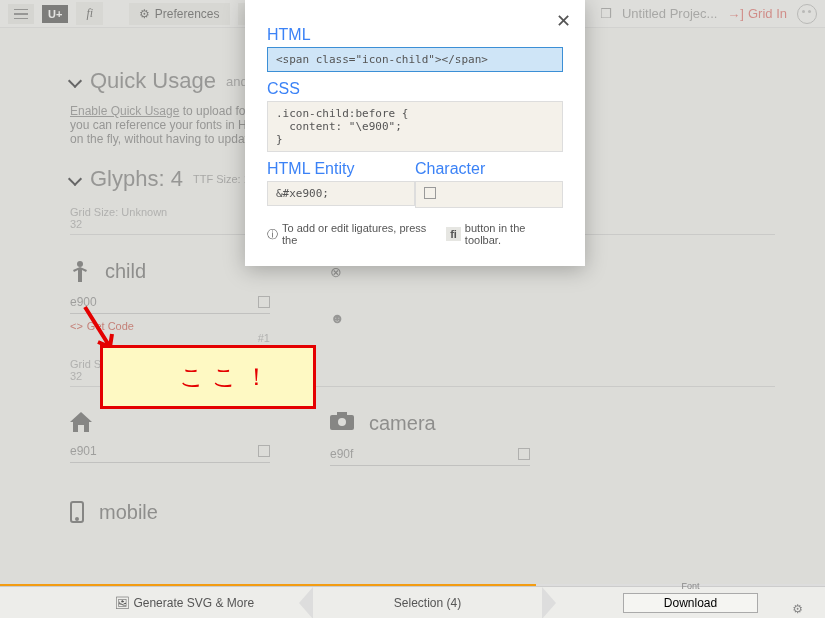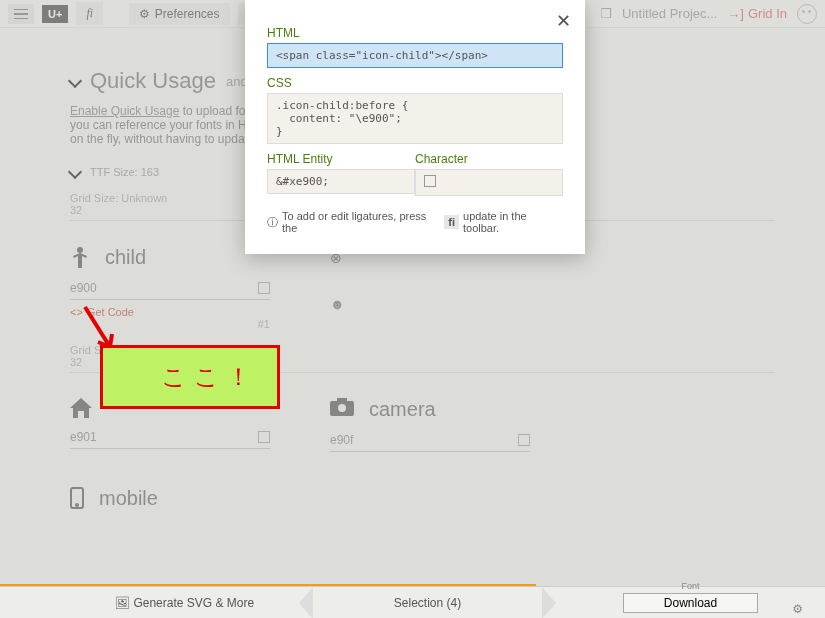--- a/index.html
+++ b/index.html
@@ -22,24 +22,24 @@
 .grid-label { font-size: 11px; color: #999; border-bottom: 1px solid #ccc; padding: 4px 0; display: flex; justify-content: space-between; flex-direction: column; }
 .glyph-row { display: flex; gap: 60px; margin: 25px 0 10px; }
 .glyph { width: 200px; }
 .glyph-head { display: flex; align-items: flex-start; gap: 15px; font-size: 20px; color: #555; padding-bottom: 8px; }
 .glyph-code { border-bottom: 1px solid #bbb; padding: 4px 0; font-size: 12px; color: #777; display: flex; justify-content: space-between; align-items: center; }
 .small-box { width: 12px; height: 12px; border: 1px solid #999; display: inline-block; }
 .get-code { color: #c0392b; font-size: 11px; margin-top: 6px; display: flex; align-items: center; gap: 4px; }
 .hash { float: right; color: #999; font-size: 11px; }
 .extra-icon { font-size: 14px; color: #666; }
 .annotation-arrow { position: absolute; top: 302px; left: 80px; color: #e40000; font-size: 28px; pointer-events: none; }
-.annotation-box { position: absolute; top: 345px; left: 100px; width: 180px; height: 64px; border: 3px solid #e40000; background: #bef264; display: flex; align-items: center; justify-content: center; font-size: 24px; color: #e40000; font-family: sans-serif; letter-spacing: 8px; pointer-events: none; padding-left: 40px; }
+.annotation-box { position: absolute; top: 345px; left: 100px; width: 216px; height: 64px; border: 3px solid #e40000; background: #fef9c3; display: flex; align-items: center; justify-content: center; font-size: 24px; color: #e40000; font-family: sans-serif; letter-spacing: 8px; pointer-events: none; padding-left: 40px; }
 .modal { position: absolute; top: 0; left: 245px; width: 340px; background: #fff; box-shadow: 0 4px 20px rgba(0,0,0,0.25); padding: 18px 22px 20px; z-index: 10; }
 .modal-close { position: absolute; top: 10px; right: 14px; font-size: 18px; cursor: pointer; color: #555; }
-.modal label { font-size: 12px; color: #4d7c0f; display: block; margin: 8px 0 3px; }
+.modal label { font-size: 16px; color: #3b82f6; display: block; margin: 8px 0 3px; }
 .code-box { background: #f4f1ea; border: 1px solid #ddd; padding: 5px 8px; font-family: monospace; font-size: 11px; color: #555; width: 100%; }
 .code-sel { border: 1px solid #3b8fd6; background: #cfe5f7; }
 .row2 { display: flex; gap: 0; }
 .row2 > div { flex: 1; }
 .modal-hint { font-size: 11px; color: #555; margin-top: 14px; display: flex; align-items: center; gap: 4px; }
 .fi-btn { background: #e6e6e2; padding: 1px 4px; font-weight: bold; font-size: 11px; }
 .footer { position: absolute; bottom: 0; left: 0; right: 0; height: 32px; background: #ededea; border-top: 1px solid #ccc; display: flex; align-items: center; }
 .footer-sec { flex: 1; text-align: center; font-size: 12px; color: #555; position: relative; cursor: pointer; }
 .arrow-div { width: 0; height: 0; border-top: 16px solid transparent; border-bottom: 16px solid transparent; }
 .orange-bar { position: absolute; bottom: 32px; left: 0; right: 0; height: 2px; background: linear-gradient(90deg, #f39c12 0%, #f39c12 65%, #ddd 65%); }
@@ -86,20 +86,21 @@
     <span class="small-text">and Sha</span>
   </div>
   <div class="desc">
     <span class="link">Enable Quick Usage</span><span> to upload fonts for</span><br>
     <span>you can reference your fonts in HTML an</span><br>
     <span>on the fly, without having to update you</span>
   </div>
 
   <div class="section-title">
     <span class="chevron"></span>
+    <span>Glyphs: 4</span>
     <span class="small-text" style="font-size:11px">TTF Size: 163</span>
   </div>
 
   <div class="grid-label">
     <span>Grid Size: Unknown</span>
       <span>32</span>
   </div>
 
   <div class="glyph-row">
     <div class="glyph">
@@ -204,21 +205,21 @@
     </div>
     <div>
       <label>Character</label>
       <div class="code-box"><span class="small-box"></span></div>
     </div>
   </div>
   <div class="modal-hint">
     <span>ⓘ</span>
     <span>To add or edit ligatures, press the</span>
     <span class="fi-btn">fi</span>
-    <span>update in the toolbar.</span>
+    <span>button in the toolbar.</span>
   </div>
 </div>
 
 <div class="orange-bar"></div>
 <div class="footer">
   <div style="width:70px"></div>
   <div class="footer-sec">
     <span>🖼</span>
     <span>Generate SVG &amp; More</span>
   </div>

